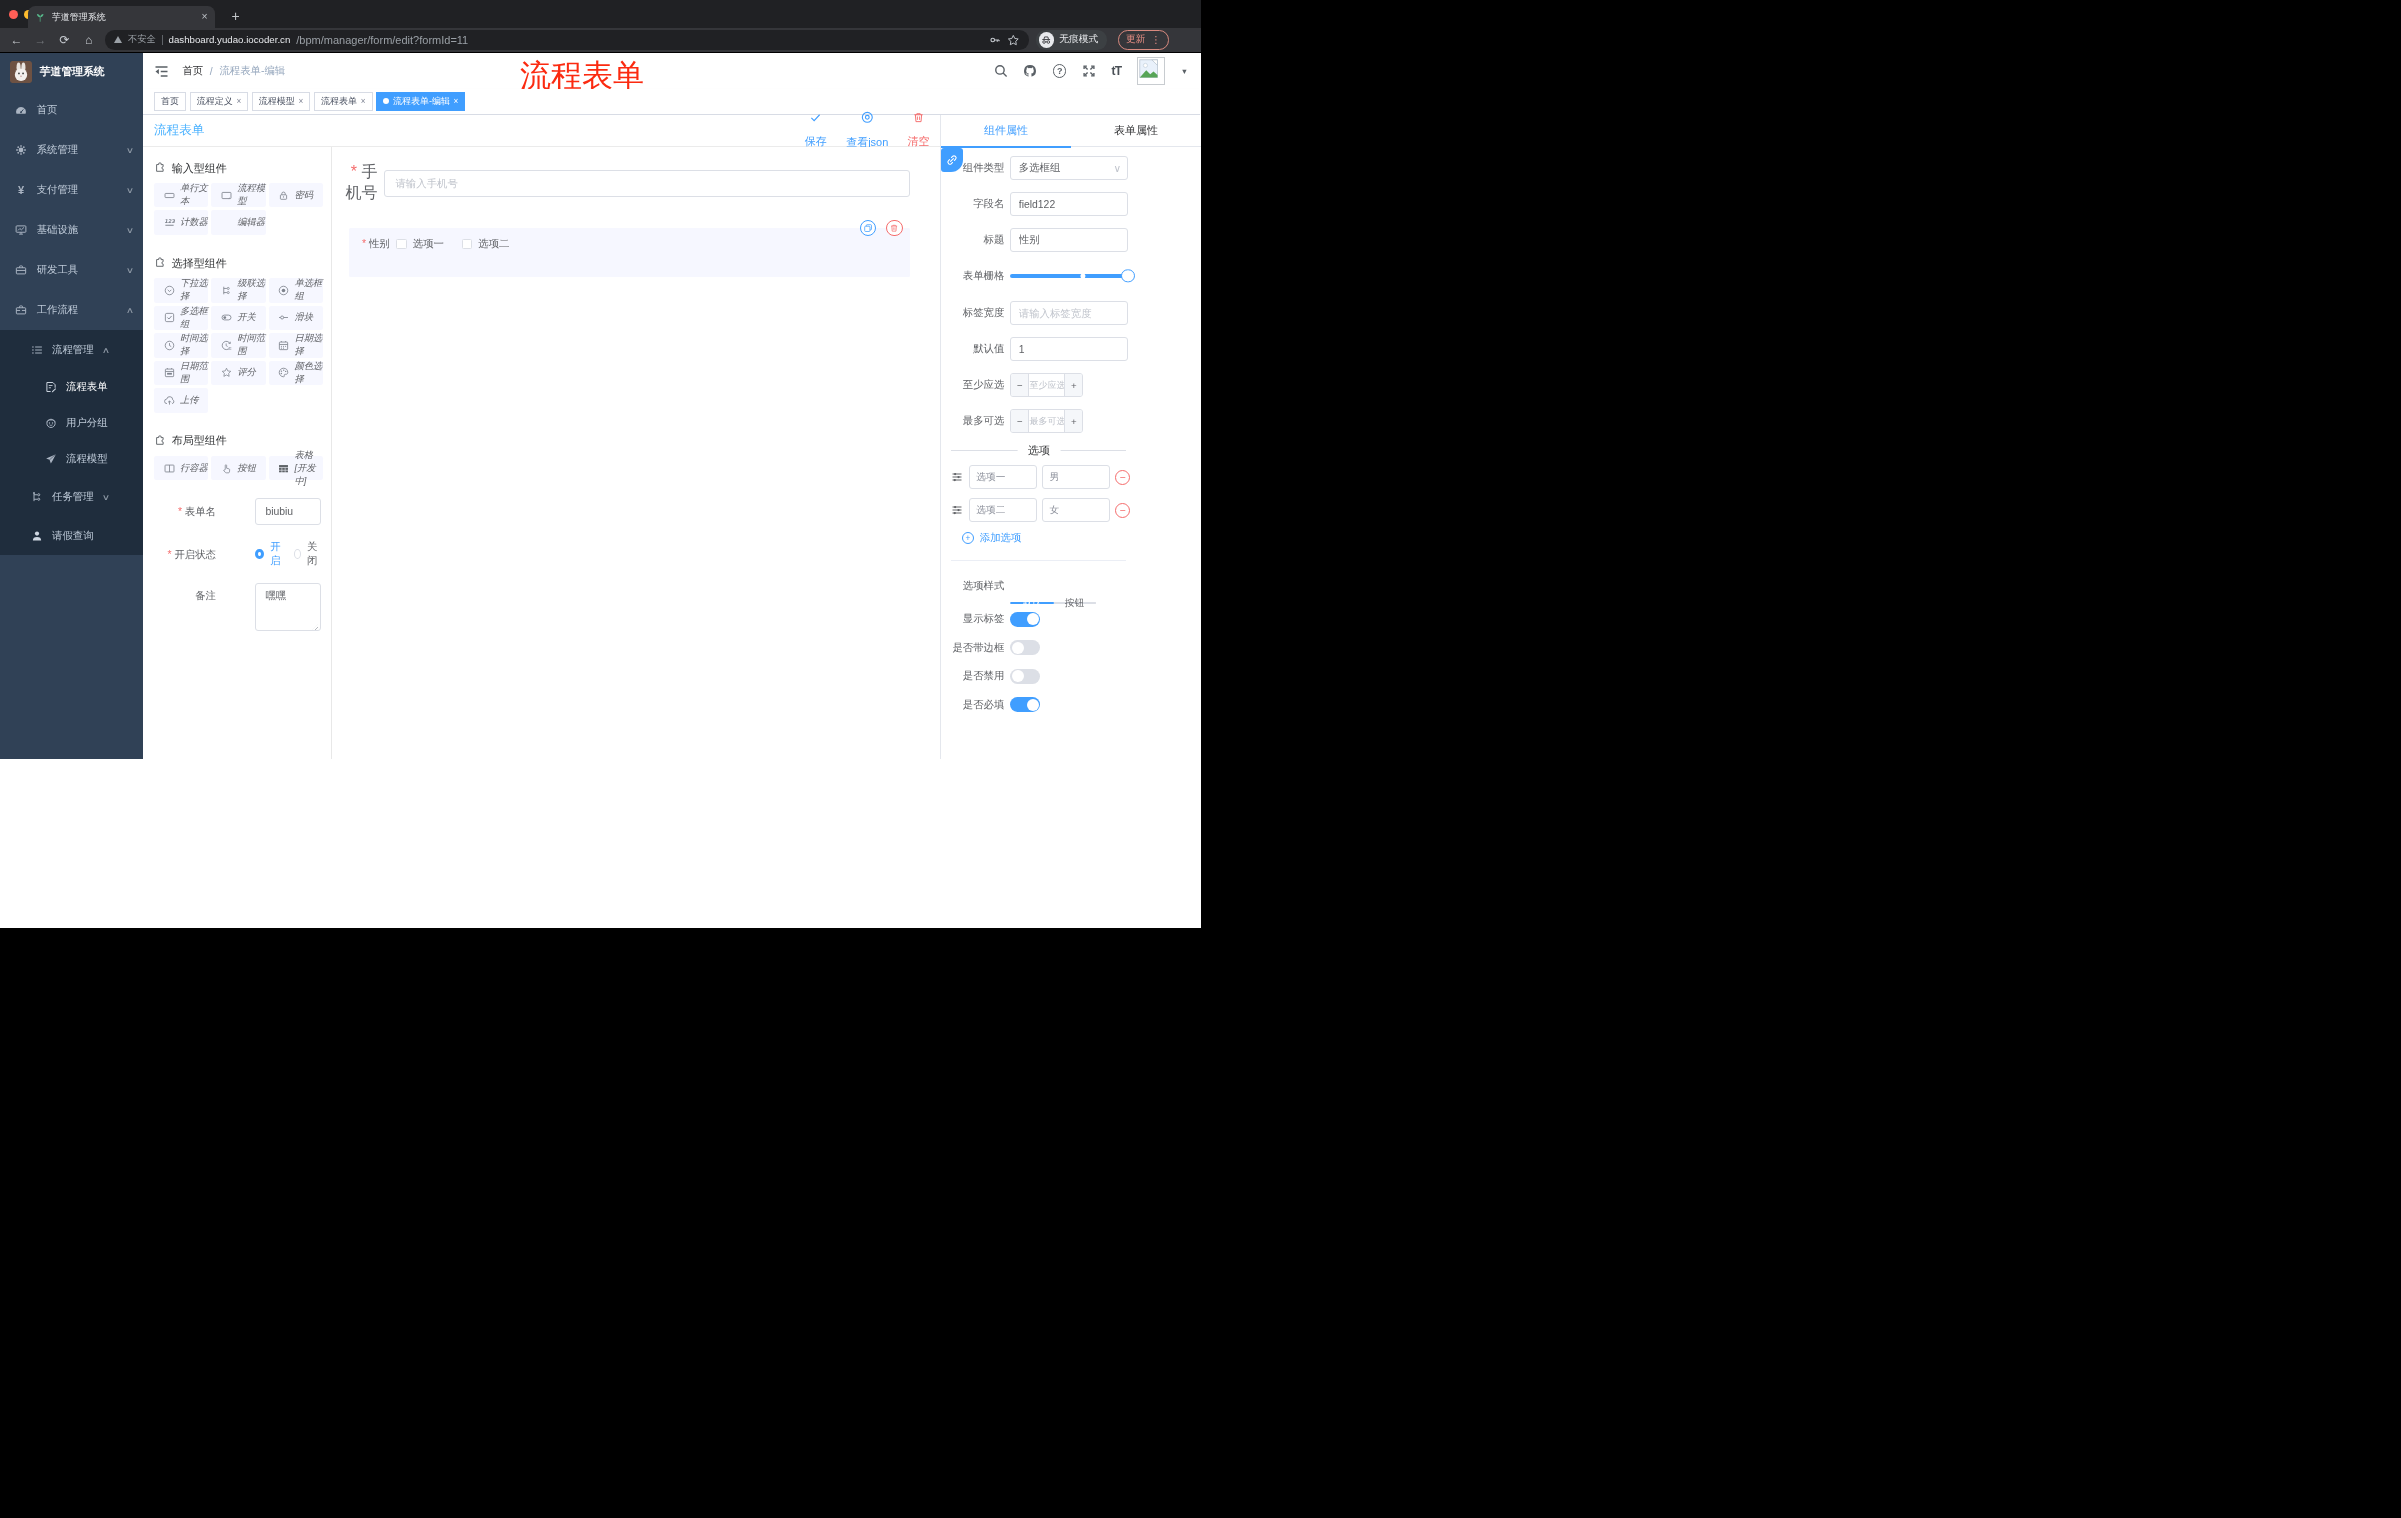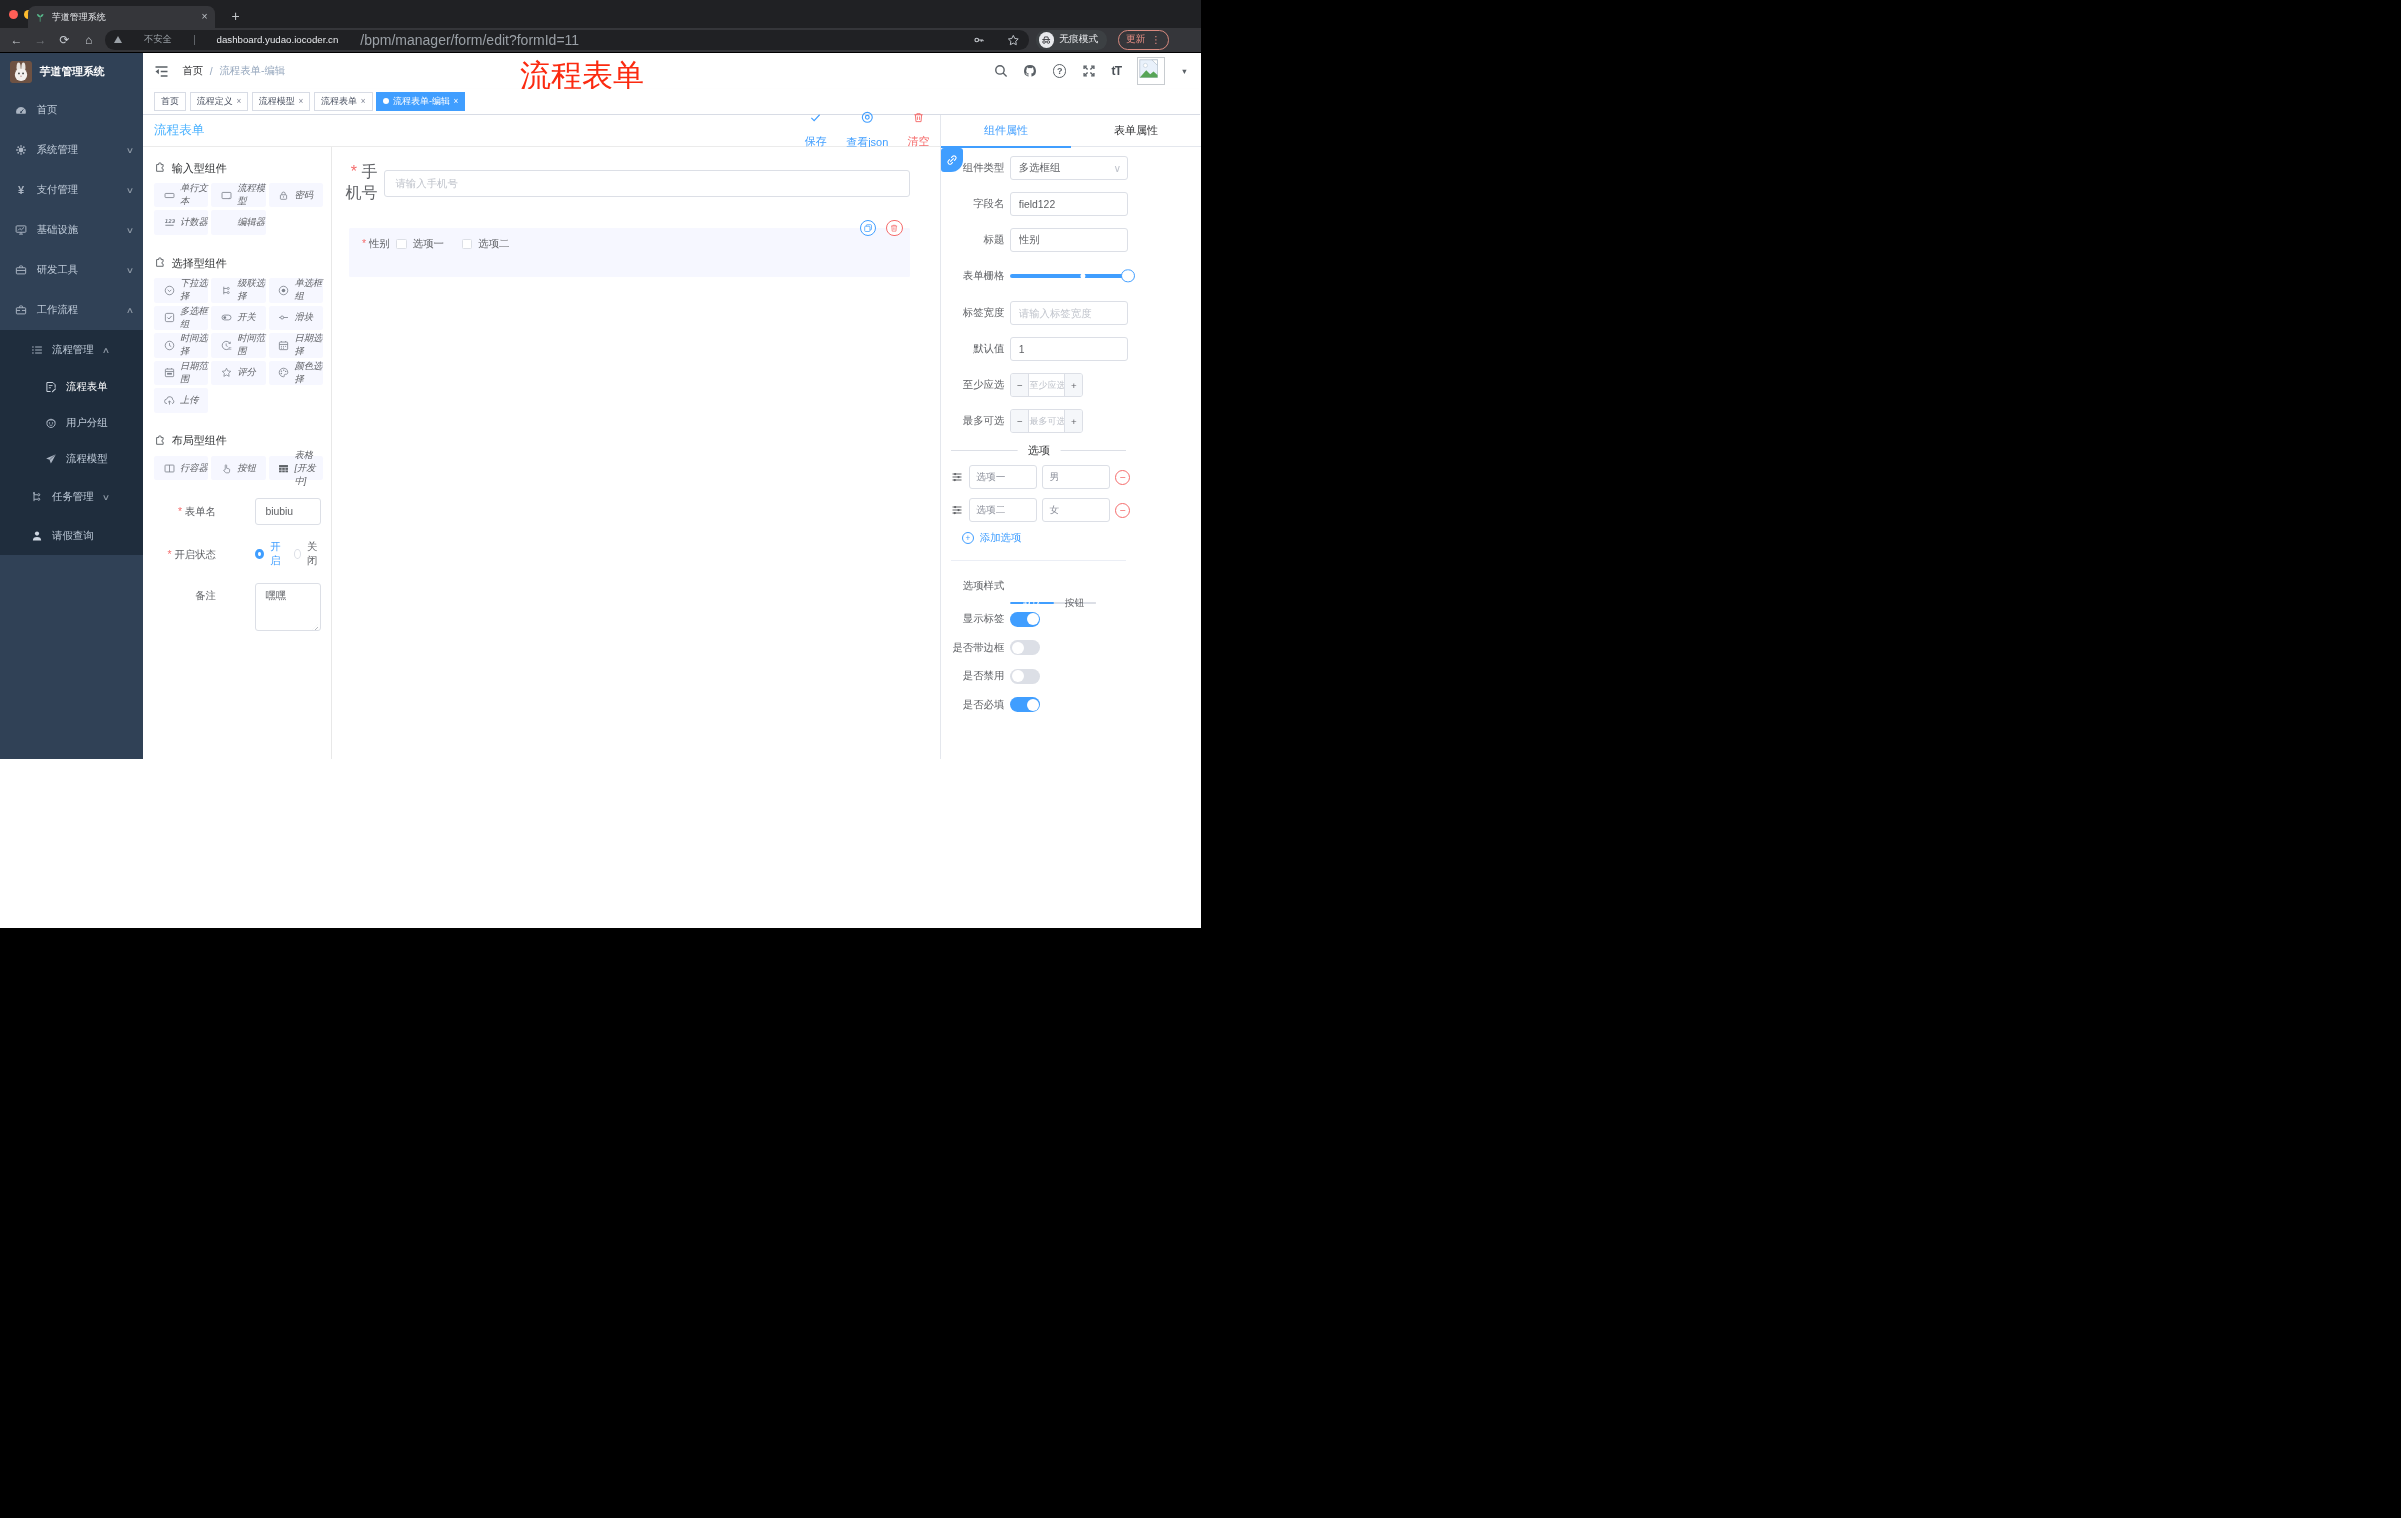--- a/index.html
+++ b/index.html
@@ -13,26 +13,26 @@
   .tl { width:9px; height:9px; border-radius:50%; }
   .tl.r{background:#ff5f57}.tl.y{background:#febc2e}.tl.g{background:#28c840}
   .btab { position:absolute; left:28px; top:6px; width:187px; height:22px; background:#35363a; border-radius:7.4px 7.4px 0 0; display:flex; align-items:center; padding:0 7.4px; gap:6px; }
   .btab .ttl { color:#e8eaed; font-size:9px; flex:1; white-space:nowrap; overflow:hidden; }
   .btab .cls { color:#bdc1c6; font-size:10.4px; line-height:1; cursor:default; }
   .fav { width:10.4px; height:10.4px; }
   .newtab { position:absolute; left:226px; top:7.4px; color:#c3c7cb; font-size:14px; line-height:19.3px; width:19.3px; text-align:center; }
   .chrome-url { position:absolute; left:0; top:28px; width:1201px; height:25px; background:#35363a; border-bottom:0.7px solid #000; display:flex; align-items:center; }
   .navi { color:#c7cbd0; font-size:12px; width:24px; text-align:center; }
   .navi.dim { color:#717579; }
-  .omnibox { margin-left:4.5px; width:924px; height:19.3px; background:#202124; border-radius:9.7px; display:flex; align-items:center; padding:0 9px; gap:22px; }
+  .omnibox { margin-left:4.5px; width:924px; height:19.3px; background:#202124; border-radius:9.7px; display:flex; align-items:center; padding:0 9px; gap:6px; }
   .warn-tri { width:0; height:0; border-left:4.5px solid transparent; border-right:4.5px solid transparent; border-bottom:7.4px solid #9aa0a6; position:relative; }
   .sec-label { color:#9aa0a6; font-size:9.3px; }
   .omni-sep { width:0.7px; height:10.4px; background:#5f6368; }
   .url-domain { color:#e8eaed; font-size:9.7px; }
-  .url-path { color:#9aa0a6; font-size:14px; }
+  .url-path { color:#9aa0a6; font-size:11px; }
   .omni-spacer { flex:1; }
   .keyico,.starico { color:#c7cbd0; }
   .incog { margin-left:7.4px; height:19.3px; border-radius:9.7px; background:#3c4043; display:flex; align-items:center; gap:5.2px; padding:0 9px 0 2.2px; }
   .incog-circle { width:15.6px; height:15.6px; border-radius:50%; background:#e8eaed; display:flex; align-items:center; justify-content:center; }
   .incog-label { color:#e8eaed; font-size:9.7px; }
   .update-pill { margin-left:10.4px; height:19.3px; border:0.7px solid #d98a7f; border-radius:9.7px; color:#ec9186; font-size:9.7px; display:flex; align-items:center; gap:6px; padding:0 7.4px; }
   .update-pill .dots { font-size:9.7px; letter-spacing:0; }
 
   
   .sidebar { position:absolute; left:0; top:53px; width:143px; height:706px; background:#304156; overflow:hidden; }

